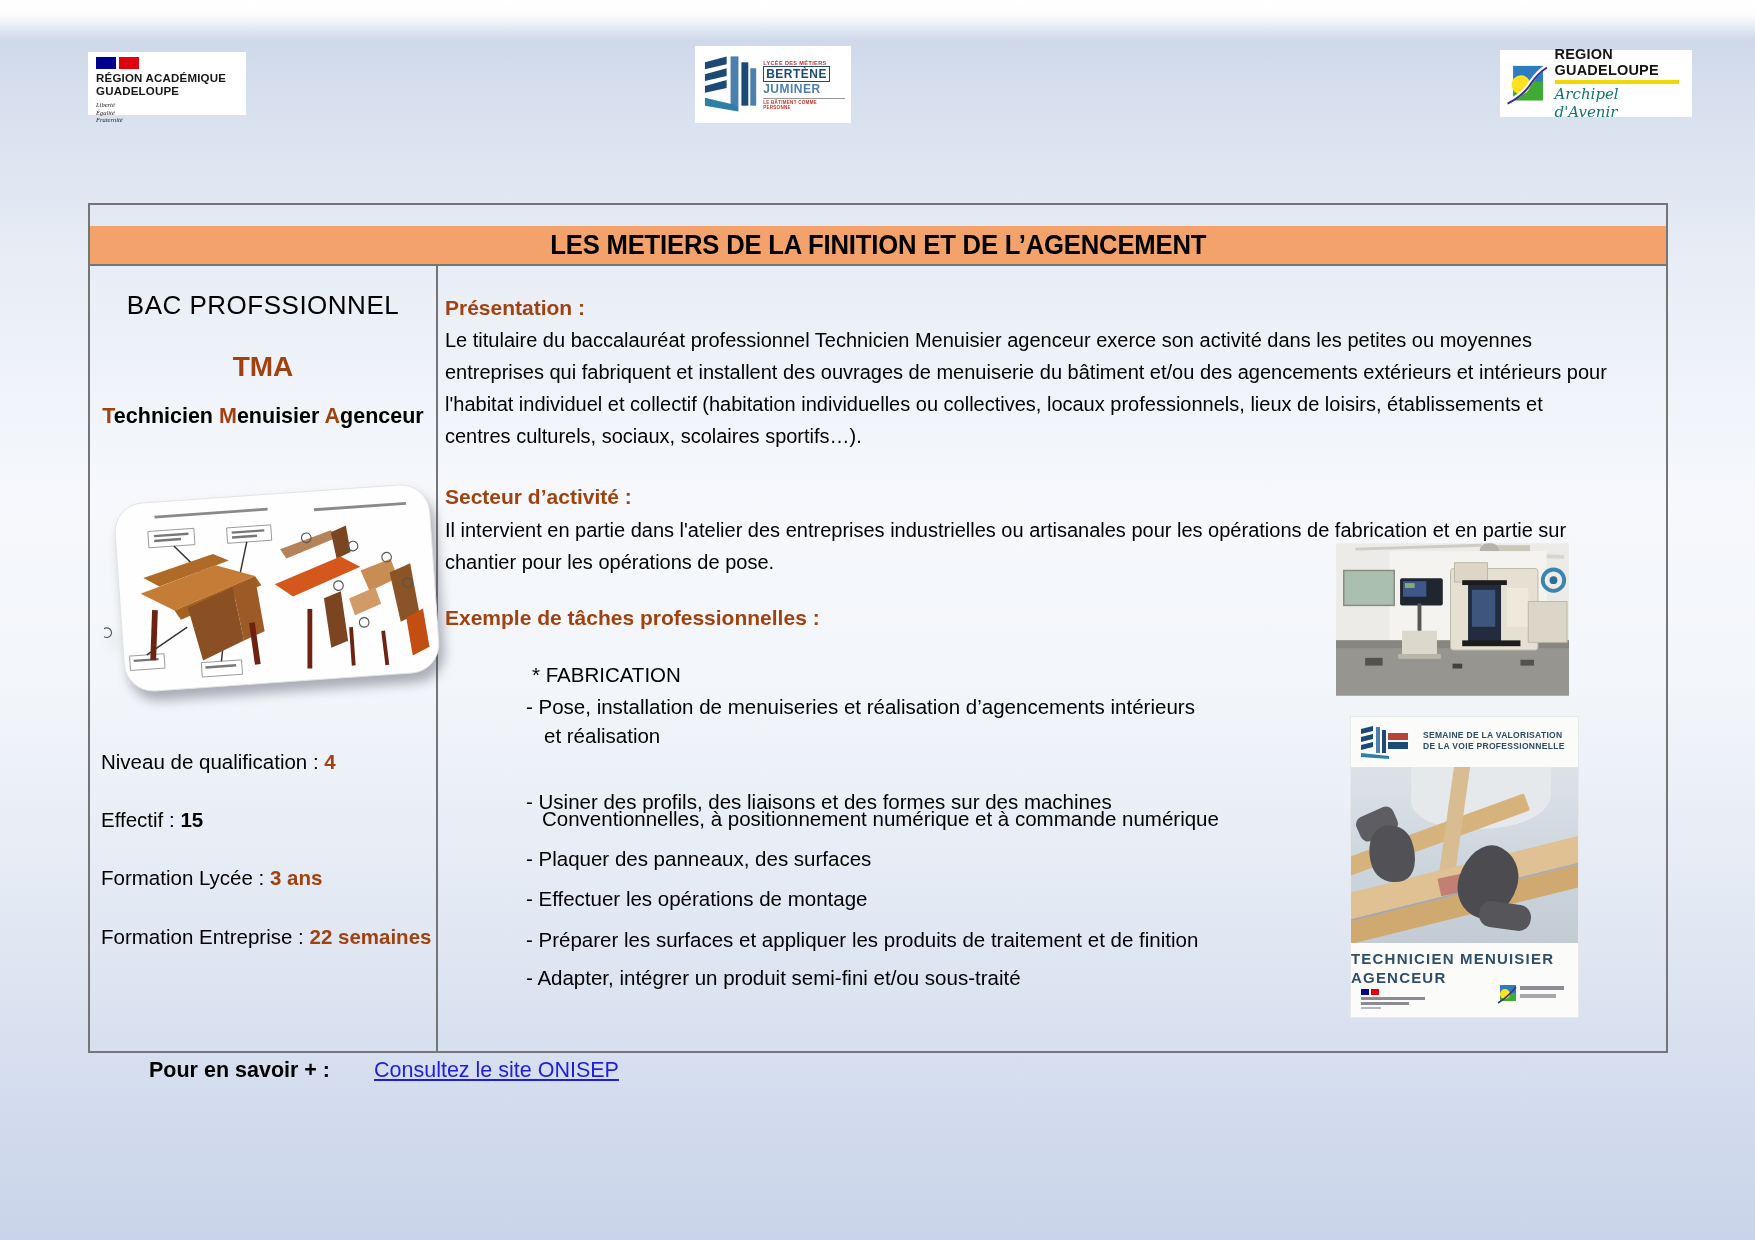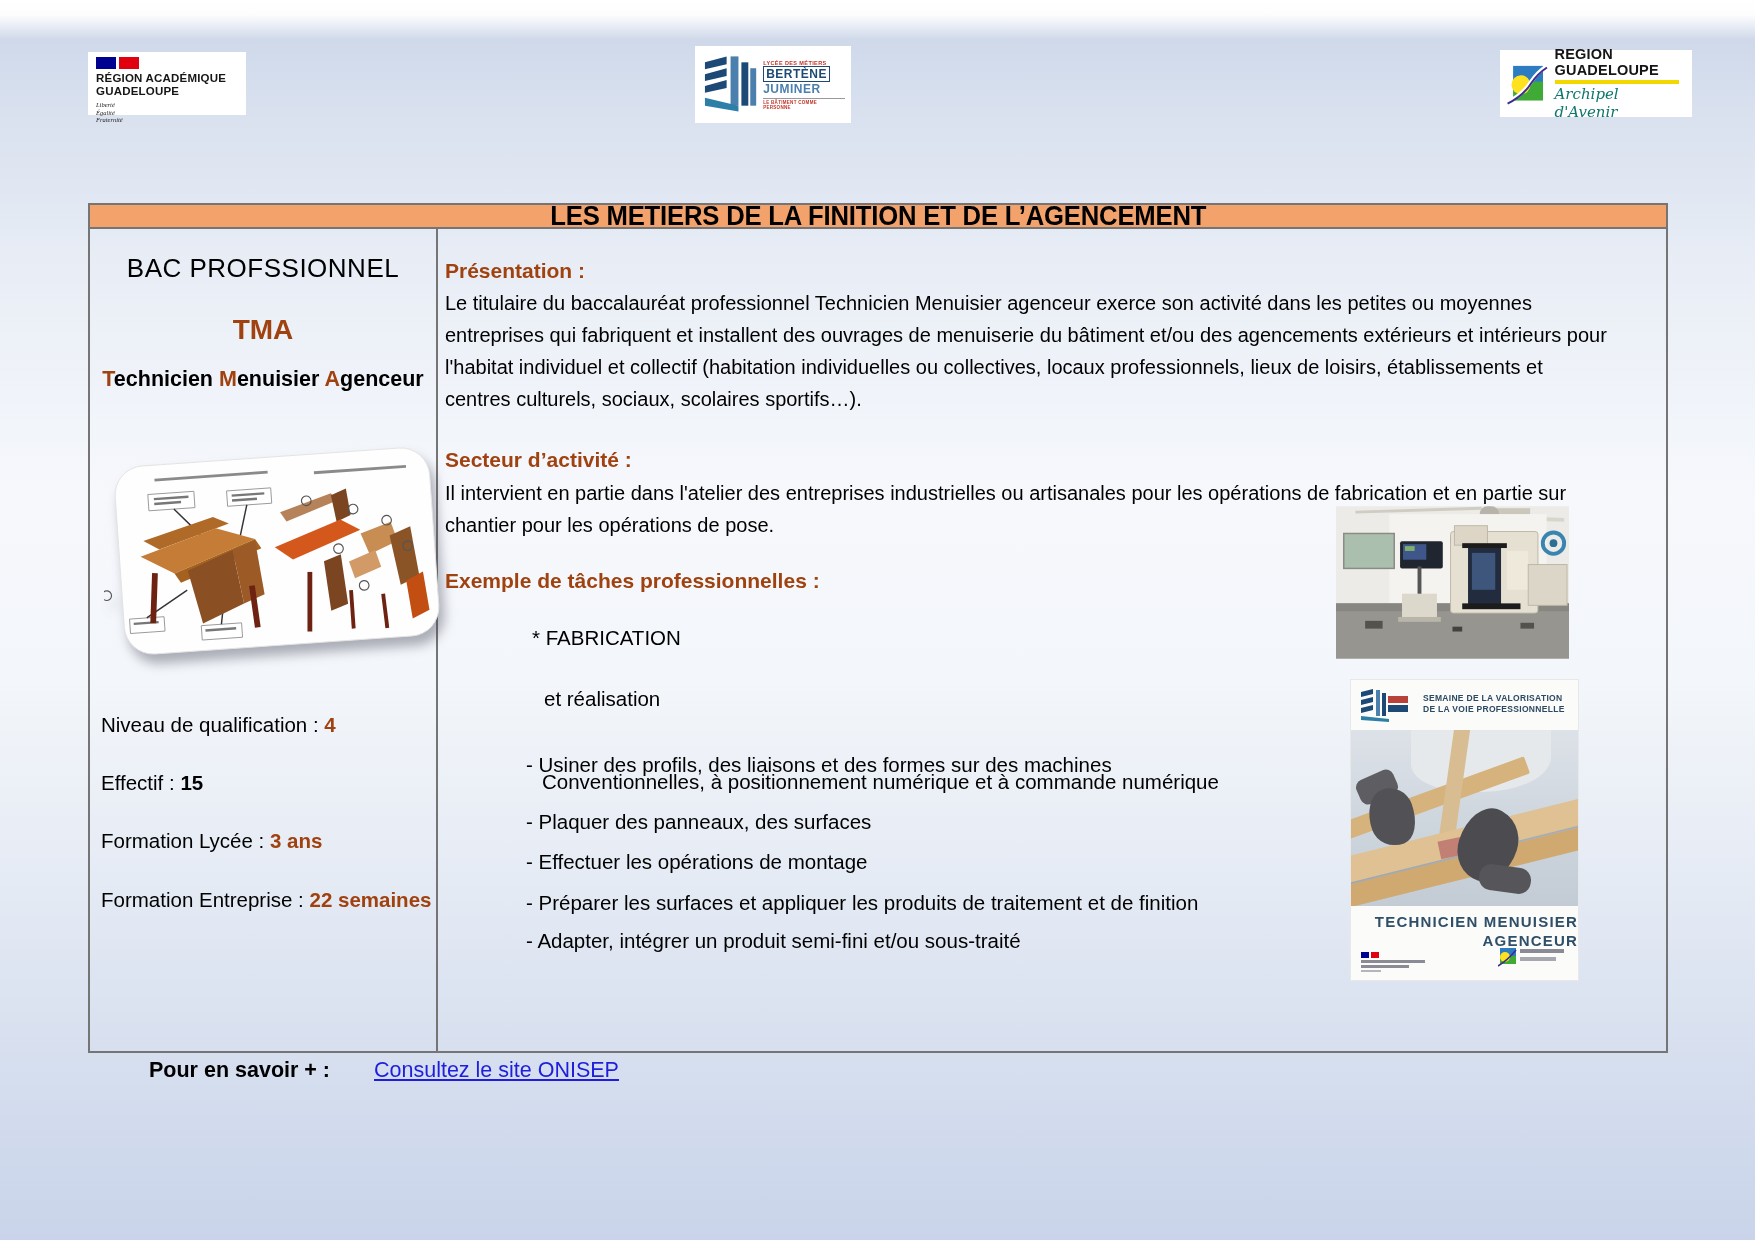--- a/index.html
+++ b/index.html
@@ -33,22 +33,22 @@
 
   .logo-region { left:1500px; top:50px; width:192px; height:67px; padding:6px 6px; display:flex; gap:6px; align-items:center; }
   .region-text { display:flex; flex-direction:column; }
   .region-title { font-size:14.5px; font-weight:800; color:#151515; letter-spacing:.2px; }
   .region-bar { height:4px; background:#f3d800; width:124px; margin:2px 0 1px; }
   .region-sub { font-family:"DejaVu Serif", serif; font-style:italic; font-size:15px; color:#0f766e; }
 
   
   .sheet { position:absolute; left:88px; top:203px; width:1580px; height:850px;
            border:2px solid #757575; display:flex; flex-direction:column; }
-  .sheet-header { height:24px; background:#F2A26A; border-bottom:2px solid #757575;
-                  display:flex; align-items:center; justify-content:center; }
+  .sheet-header { height:40px; background:#F2A26A; border-bottom:2px solid #757575;
+                  display:flex; align-items:center; justify-content:center;margin-top:21px; }
   .sheet-title { font-size:27px; font-weight:bold; color:#000; transform:scaleX(.95); letter-spacing:-.2px; white-space:nowrap; }
   .sheet-body { flex:1; display:flex; }
   .cell-left { width:348px; border-right:2px solid #757575; position:relative; }
   .cell-right { flex:1; position:relative; }
 
   
   .diploma { position:absolute; left:0; top:24px; width:100%; text-align:center;
              font-size:26px; color:#000; letter-spacing:.5px; }
   .acronym { position:absolute; left:0; top:85px; width:100%; text-align:center;
              font-size:28px; font-weight:bold; color:#A0420F; }
@@ -99,21 +99,21 @@
   .plank2 { left:-30px; top:126px; width:290px; height:22px; background:#cfa96f; transform:rotate(-14deg); }
   .plank3 { left:-18px; top:60px; width:200px; height:18px; background:#d6b27c; transform:rotate(-20deg); }
   .plank-vert { left:96px; top:-10px; width:16px; height:120px; background:#d9bd92; transform:rotate(8deg); }
   .sandpaper { position:absolute; left:88px; top:108px; width:34px; height:18px; background:#c27f74; transform:rotate(-12deg); }
   .glove { position:absolute; background:#4c4c50; }
   .glove-right { left:108px; top:78px; width:58px; height:74px; border-radius:46% 54% 48% 52%/55% 45% 55% 45%; transform:rotate(18deg); }
   .glove-right-finger { left:128px; top:136px; width:52px; height:26px; border-radius:12px; background:#55555a; transform:rotate(8deg); }
   .glove-left { left:18px; top:58px; width:46px; height:58px; border-radius:50% 50% 45% 55%/60% 40% 60% 40%; transform:rotate(-20deg); background:#515156; }
   .glove-left-cuff { left:6px; top:44px; width:40px; height:26px; border-radius:8px; background:#5d5d62; transform:rotate(-24deg); }
   .shirt { position:absolute; left:60px; top:-8px; width:140px; height:70px; background:#e6e9ec; border-radius:0 0 50% 40%; }
-  .poster-title { position:absolute; left:0; top:232px; width:100%; text-align:right;
+  .poster-title { position:absolute; left:0; top:232px; width:100%; text-align:left;
                   font-size:15px; font-weight:800; color:#2f4f69; letter-spacing:1.2px; line-height:19px; }
   .poster-foot { position:absolute; bottom:8px; left:10px; right:10px; display:flex; justify-content:space-between; align-items:flex-end; }
   .mini-flag { display:flex; gap:2px; margin-bottom:2px; }
   .mini-flag i { width:8px; height:6px; display:block; }
   .gray-line { height:3px; background:#8b8b95; margin-top:2px; }
 
   
   .footer { position:absolute; left:149px; top:1058px; font-size:21.5px; }
   .footer-label { font-weight:bold; color:#000; }
   .footer-link { color:#1E1EDC; text-decoration:underline;margin-left:38px; }
@@ -242,20 +242,21 @@
 
       <div class="cell-right">
         <div class="sec-heading h-presentation">Présentation :</div>
         <div class="body-par p-presentation">Le titulaire du baccalauréat professionnel Technicien Menuisier agenceur exerce son activité dans les petites ou moyennes entreprises qui fabriquent et installent des ouvrages de menuiserie du bâtiment et/ou des agencements extérieurs et intérieurs pour l'habitat individuel et collectif (habitation individuelles ou collectives, locaux professionnels, lieux de loisirs, établissements et centres culturels, sociaux, scolaires sportifs…).</div>
 
         <div class="sec-heading h-secteur">Secteur d’activité :</div>
         <div class="body-par p-secteur">Il intervient en partie dans l'atelier des entreprises industrielles ou artisanales pour les opérations de fabrication et en partie sur chantier pour les opérations de pose.</div>
 
         <div class="sec-heading h-taches">Exemple de tâches professionnelles :</div>
         <div class="task t-fab">* FABRICATION</div>
+        <div class="task t-pose">- Pose, installation de menuiseries et réalisation d’agencements intérieurs</div>
         <div class="task t-ext">et réalisation</div>
         <div class="task t-usiner">- Usiner des profils, des liaisons et des formes sur des machines</div>
         <div class="task t-conv">Conventionnelles, à positionnement numérique et à commande numérique</div>
         <div class="task t-plaquer">- Plaquer des panneaux, des surfaces</div>
         <div class="task t-effectuer">- Effectuer les opérations de montage</div>
         <div class="task t-preparer">- Préparer les surfaces et appliquer les produits de traitement et de finition</div>
         <div class="task t-adapter">- Adapter, intégrer un produit semi-fini et/ou sous-traité</div>
 
         <div class="workshop-wrap">
           <svg width="233" height="153" viewBox="0 0 240 157">

